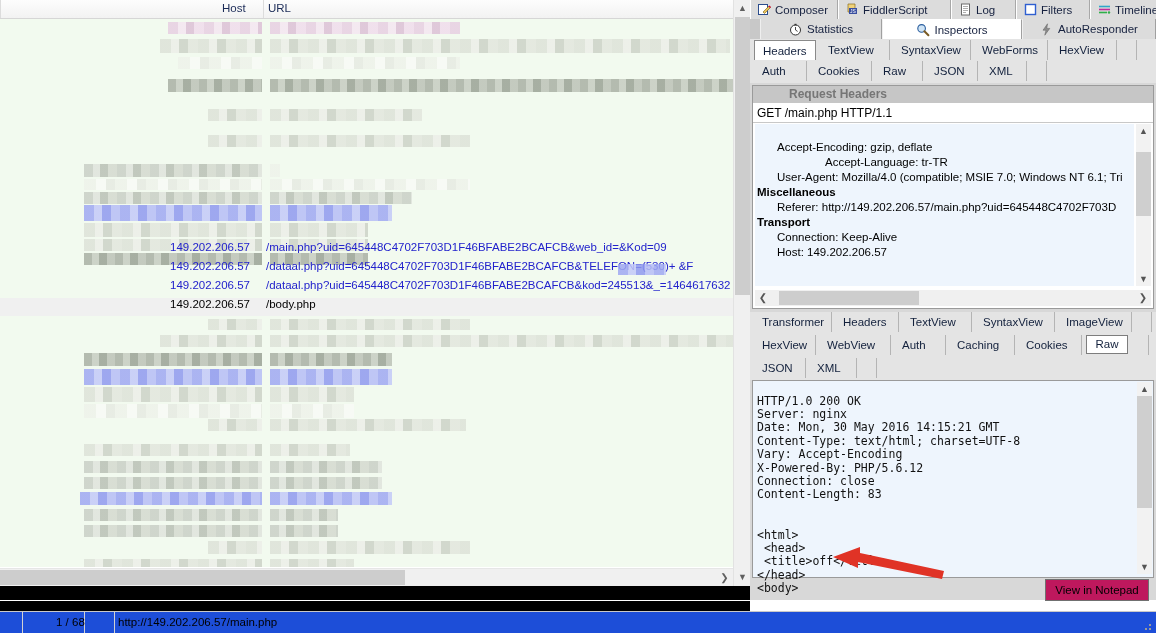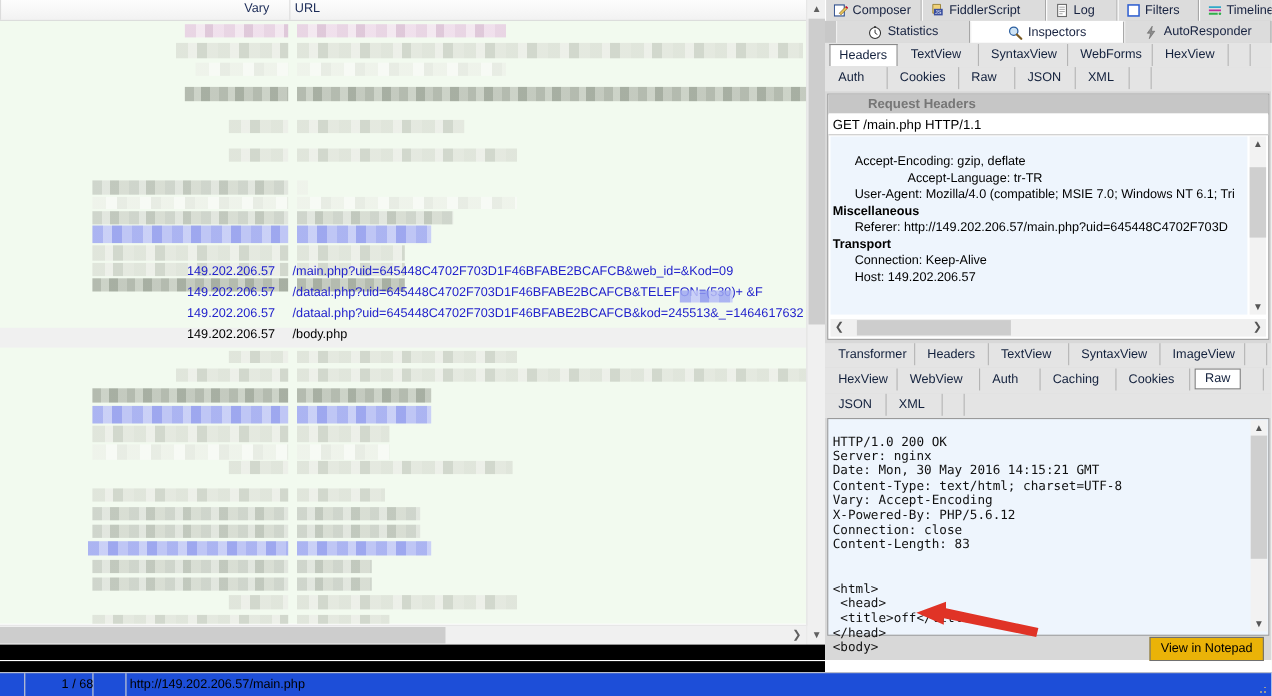--- a/index.html
+++ b/index.html
@@ -92,21 +92,21 @@
            font-size:11.5px;line-height:13.4px;white-space:pre;color:#111;}
   #rawVsb{position:absolute;right:1px;top:1px;width:15px;height:192px;background:#f2f2f2;}
   #rawVsb .t{position:absolute;left:0;top:14px;width:15px;height:112px;background:#cfcfcf;}
   #rawVsb .a{position:absolute;left:0;width:15px;height:14px;text-align:center;line-height:14px;font-size:9px;color:#555;}
 
   #findBar{position:absolute;left:757px;top:579px;width:392px;height:22px;}
   #findInput{position:absolute;left:0;top:0;width:284px;height:22px;box-sizing:border-box;
              border:1px solid #8b8b8b;background:#fff;font-size:11.5px;color:#9a9a9a;padding:0 5px;
              font-family:"Liberation Sans",sans-serif;}
   #notepadBtn{position:absolute;left:288px;top:0;width:104px;height:22px;box-sizing:border-box;
-              background:#eab308;border:1px solid #707070;font-size:11.5px;color:#000;
+              background:#be185d;border:1px solid #707070;font-size:11.5px;color:#000;
               font-family:"Liberation Sans",sans-serif;}
 
   
   #status{position:absolute;left:0;top:611px;width:1156px;height:22px;background:#1d4ed8;border-top:1px solid #c9c9c9;}
   #status .cell{position:absolute;top:0;height:22px;border-right:1px solid #d2d2d2;}
   #status .txt{position:absolute;top:4px;font-size:11.5px;color:#000;}
   #grip{position:absolute;right:3px;bottom:2px;width:12px;height:12px;
         background:
           radial-gradient(circle 1px at 9px 9px,#9a9a9a 99%,transparent 100%),
           radial-gradient(circle 1px at 5px 9px,#9a9a9a 99%,transparent 100%),
@@ -120,21 +120,21 @@
 </head>
 <body>
 
 <div id="app">
 
   <div id="left">
 
     <div id="col-head">
       <div class="sep" style="left:0;"></div>
       <div class="sep" style="left:263px;"></div>
-      <div class="ch" style="left:222px;">Vary</div>
+      <div class="ch" style="left:222px;">Host</div>
       <div class="ch" style="left:268px;">URL</div>
     </div>
 
     <div id="rows">
 
       <div class="rd p" style="left:168px;top:3px;width:94px;height:12px;"></div>
       <div class="rd p" style="left:270px;top:3px;width:190px;height:12px;"></div>
       <div class="rd gl" style="left:160px;top:20px;width:102px;height:14px;"></div>
       <div class="rd gl" style="left:270px;top:20px;width:460px;height:14px;"></div>
       <div class="rd w" style="left:178px;top:38px;width:84px;height:12px;"></div>

